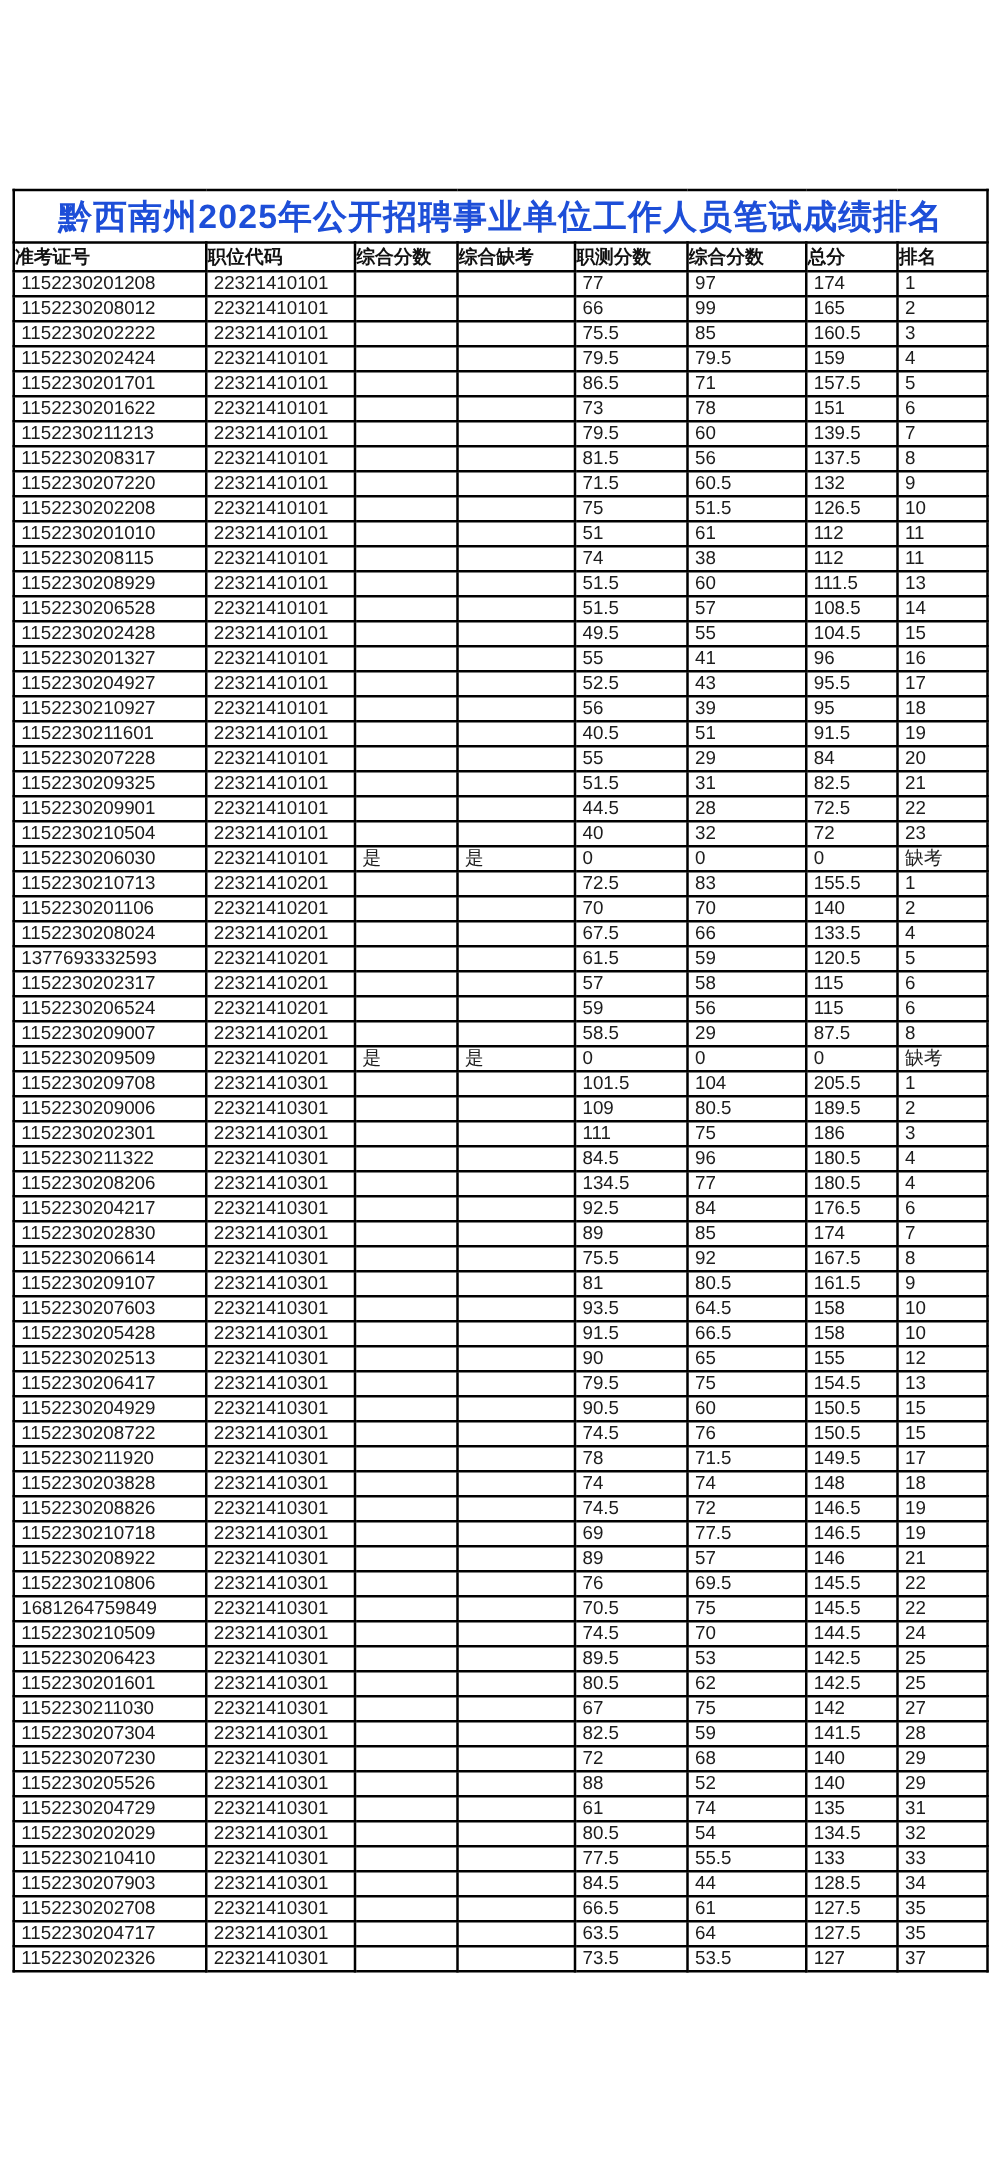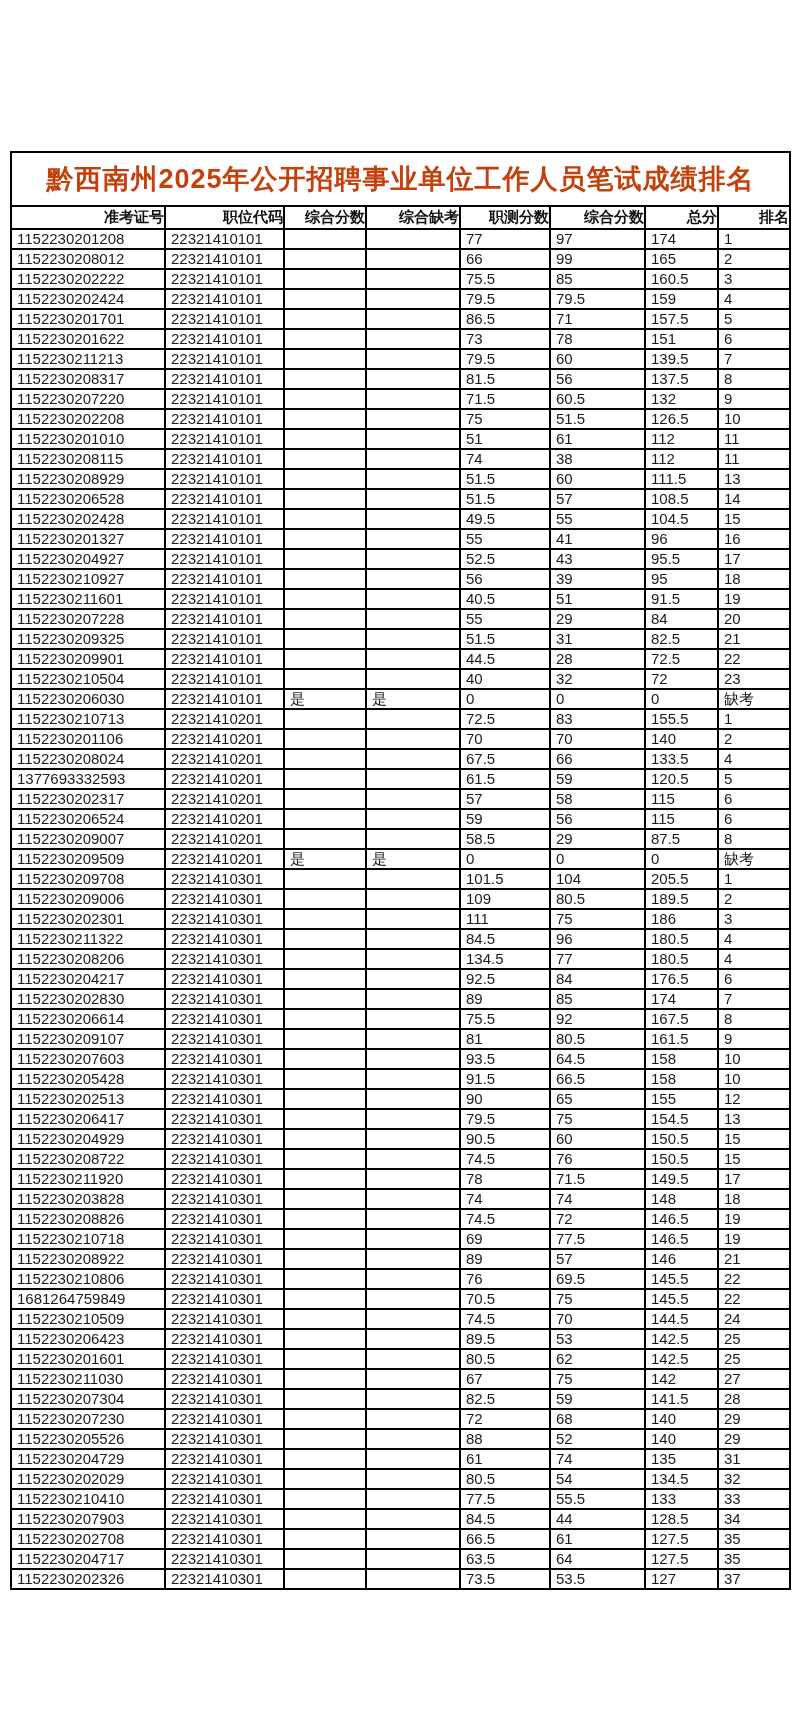--- a/index.html
+++ b/index.html
@@ -26,34 +26,34 @@
     table-layout: fixed;
     width: 779px;
   }
   .score-table td, .score-table th {
     border: 2px solid #000000;
     overflow: hidden;
     white-space: nowrap;
     box-sizing: border-box;
   }
   .title-cell {
-    height: 54px;
+    height: 42px;
     text-align: center;
     vertical-align: middle;
     font-size: 27px;
     font-weight: bold;
     letter-spacing: 1px;
-    color: #c2410c;
+    color: #1d4ed8;
     padding: 0;
   }
   .header-row th {
     height: 23px;
     font-size: 15px;
     font-weight: bold;
-    text-align: right;
+    text-align: left;
     vertical-align: middle;
     padding: 0;
     color: #111;
   }
   .data-row td {
     height: 17.7px; 
     font-size: 15px;
     line-height: 18px;
     text-align: left;
     vertical-align: middle;

